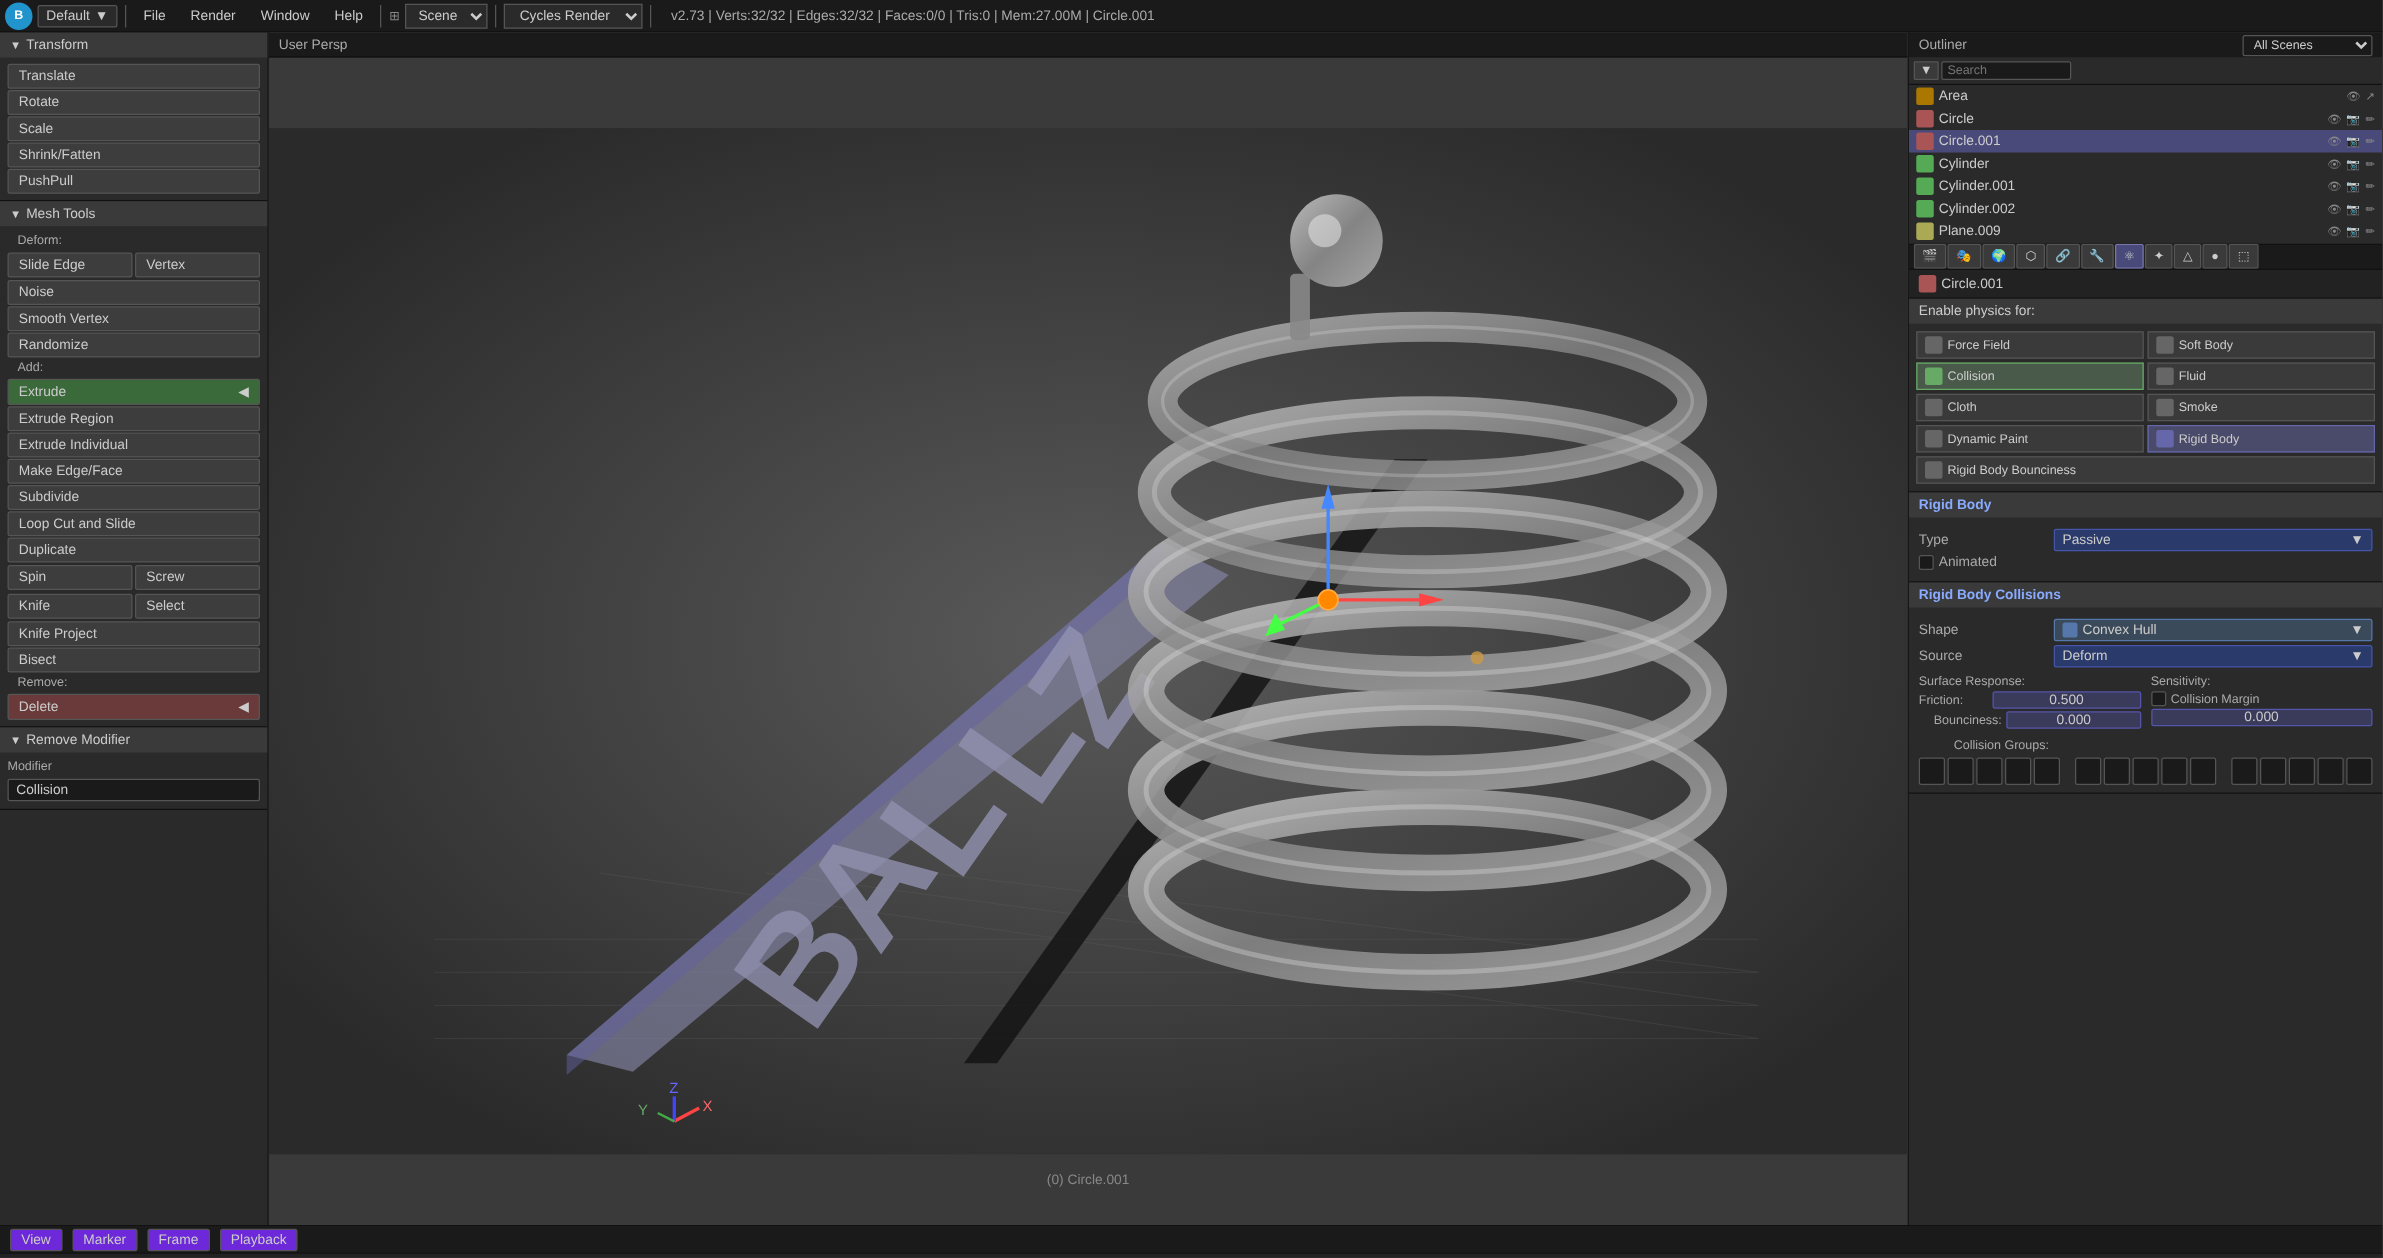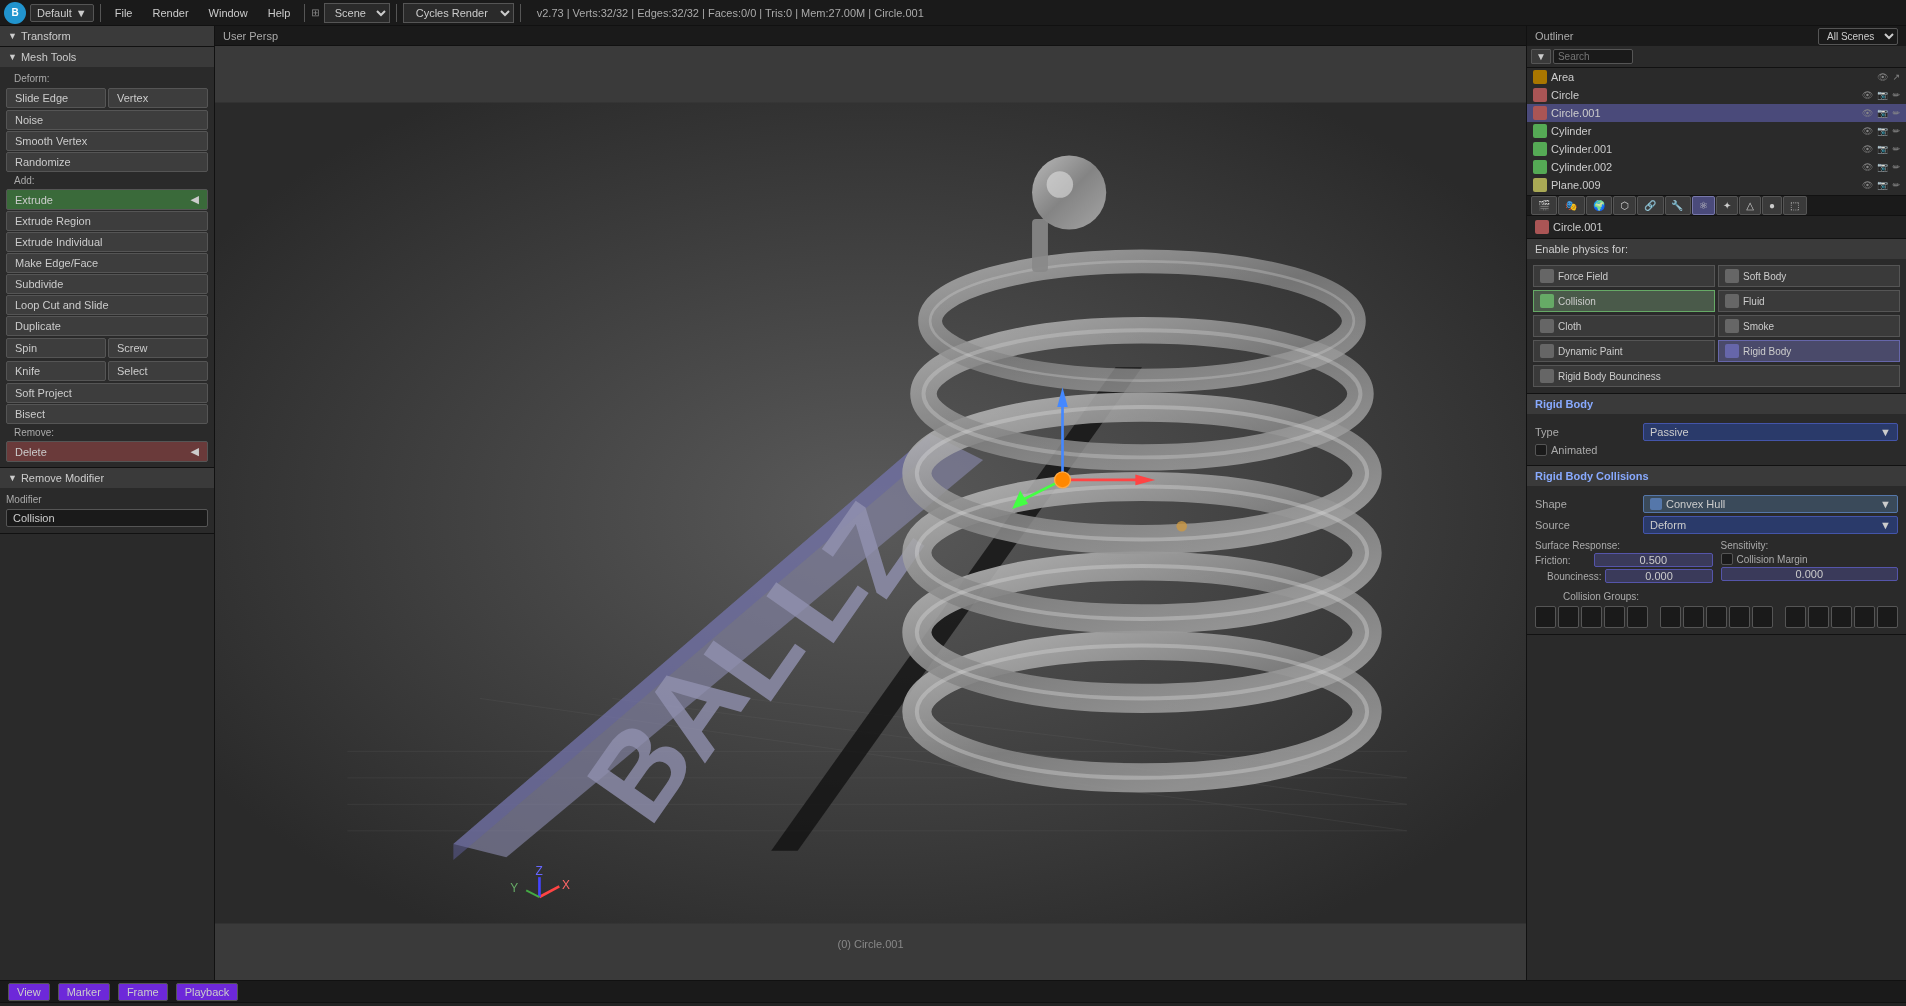--- a/index.html
+++ b/index.html
@@ -91,21 +91,21 @@
 
     .number-input { background: #3a3a5a; border: 1px solid #5555aa; color: #ccc; padding: 0 6px; font-size: 11px; border-radius: 2px; text-align: center; cursor: ew-resize; }
     .cg-box { width: 22px; height: 22px; background: #1a1a1a; border: 1px solid #555; border-radius: 2px; }
     .bb-btn { background: #6d28d9; border: 1px solid #555; color: #ccc; padding: 2px 8px; font-size: 11px; cursor: pointer; border-radius: 2px; }
 
     
     #timeline { height: 120px; background: #2a2a2a; border-top: 1px solid #111; display: flex; flex-direction: column; }
     #timeline-header { background: #1a1a1a; height: 22px; display: flex; align-items: center; padding: 0 8px; gap: 8px; border-bottom: 1px solid #111; font-size: 11px; }
     #timeline-numbers { height: 18px; background: #222; display: flex; align-items: center; padding: 0 8px; position: relative; border-bottom: 1px solid #111; }
 
-    .outliner-search { background: #1a1a1a; border: 1px solid #555; color: #ccc; padding: 1px 4px; font-size: 10px; border-radius: 2px; width: 80px; }
+    .outliner-search { background: #1a1a1a; border: 1px solid #555; color: #ccc; padding: 1px 4px; font-size: 10px; border-radius: 2px; width: 104px; }
   </style>
 </head>
 <body>
 
 <div id="topbar">
   <div class="logo">B</div>
   <div class="editor-type">
     <span>Default</span>
     <span>▼</span>
   </div>
@@ -130,20 +130,27 @@
 </div>
 
 <div id="main">
 
   <div id="left-panel">
     <div class="panel-section">
       <div class="section-header">
         <span class="arrow">▼</span>
         <span>Transform</span>
       </div>
+      <div class="section-content">
+        <button class="tool-btn">Translate</button>
+        <button class="tool-btn">Rotate</button>
+        <button class="tool-btn">Scale</button>
+        <button class="tool-btn">Shrink/Fatten</button>
+        <button class="tool-btn">PushPull</button>
+      </div>
     </div>
 
     <div class="panel-section">
       <div class="section-header">
         <span class="arrow">▼</span>
         <span>Mesh Tools</span>
       </div>
       <div class="section-content">
         <div class="label-row">Deform:</div>
         <div class="two-col">
@@ -167,21 +174,21 @@
         <button class="tool-btn">Duplicate</button>
 
         <div class="two-col">
           <button class="tool-btn">Spin</button>
           <button class="tool-btn">Screw</button>
         </div>
         <div class="two-col">
           <button class="tool-btn">Knife</button>
           <button class="tool-btn">Select</button>
         </div>
-        <button class="tool-btn">Soft Project</button>
+        <button class="tool-btn">Knife Project</button>
         <button class="tool-btn">Bisect</button>
 
         <div class="label-row">Remove:</div>
         <div class="dropdown-btn" style="background:#6a3a3a;">
           <span>Delete</span>
           <span>◀</span>
         </div>
       </div>
     </div>
 

